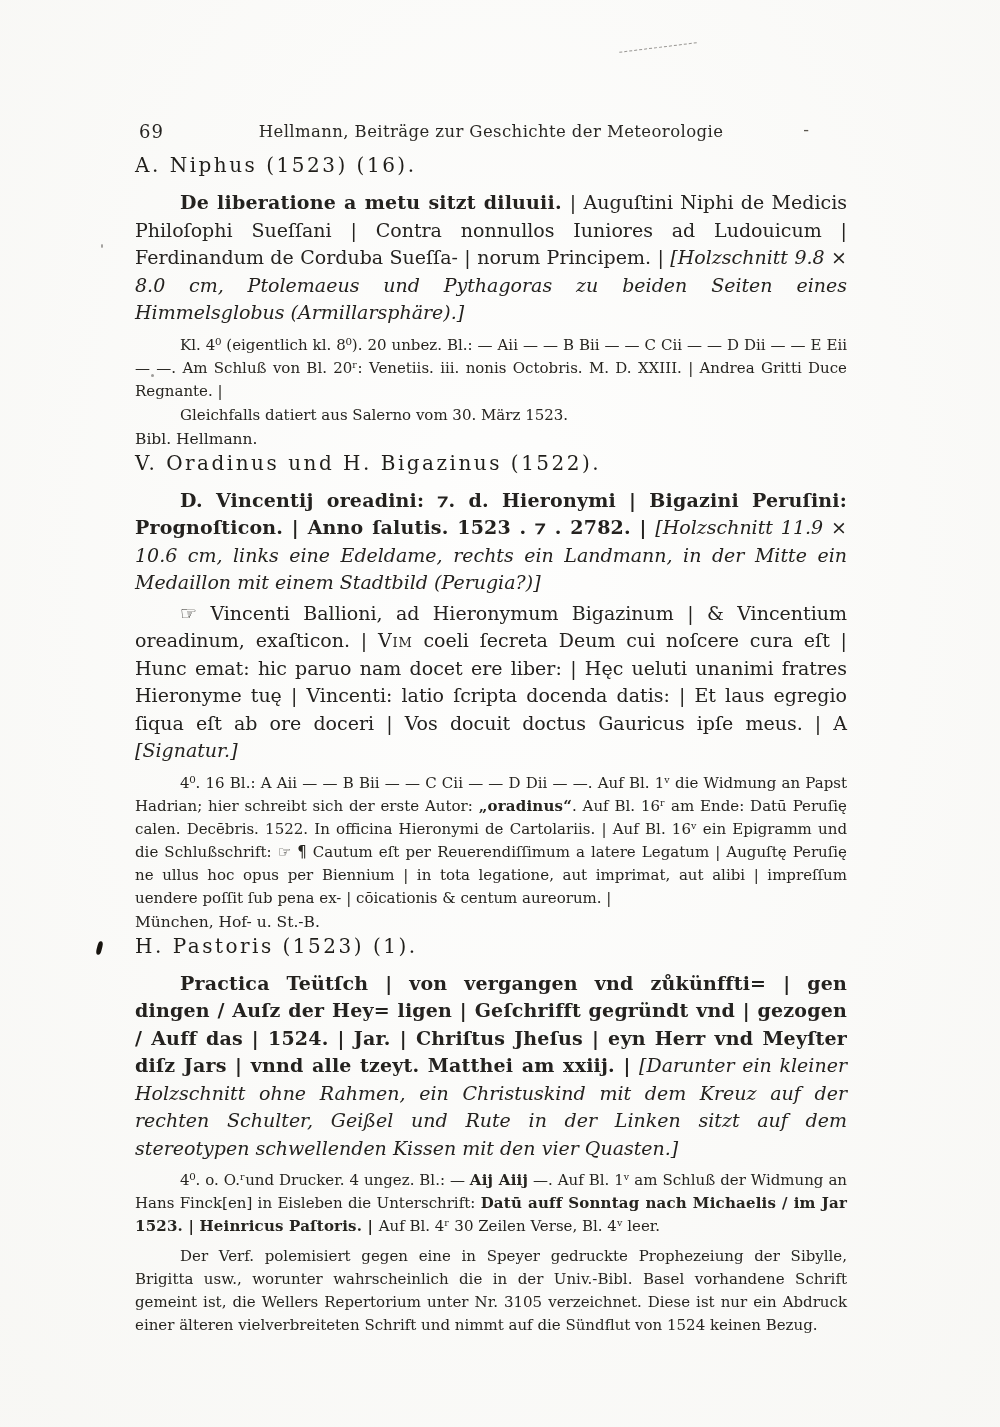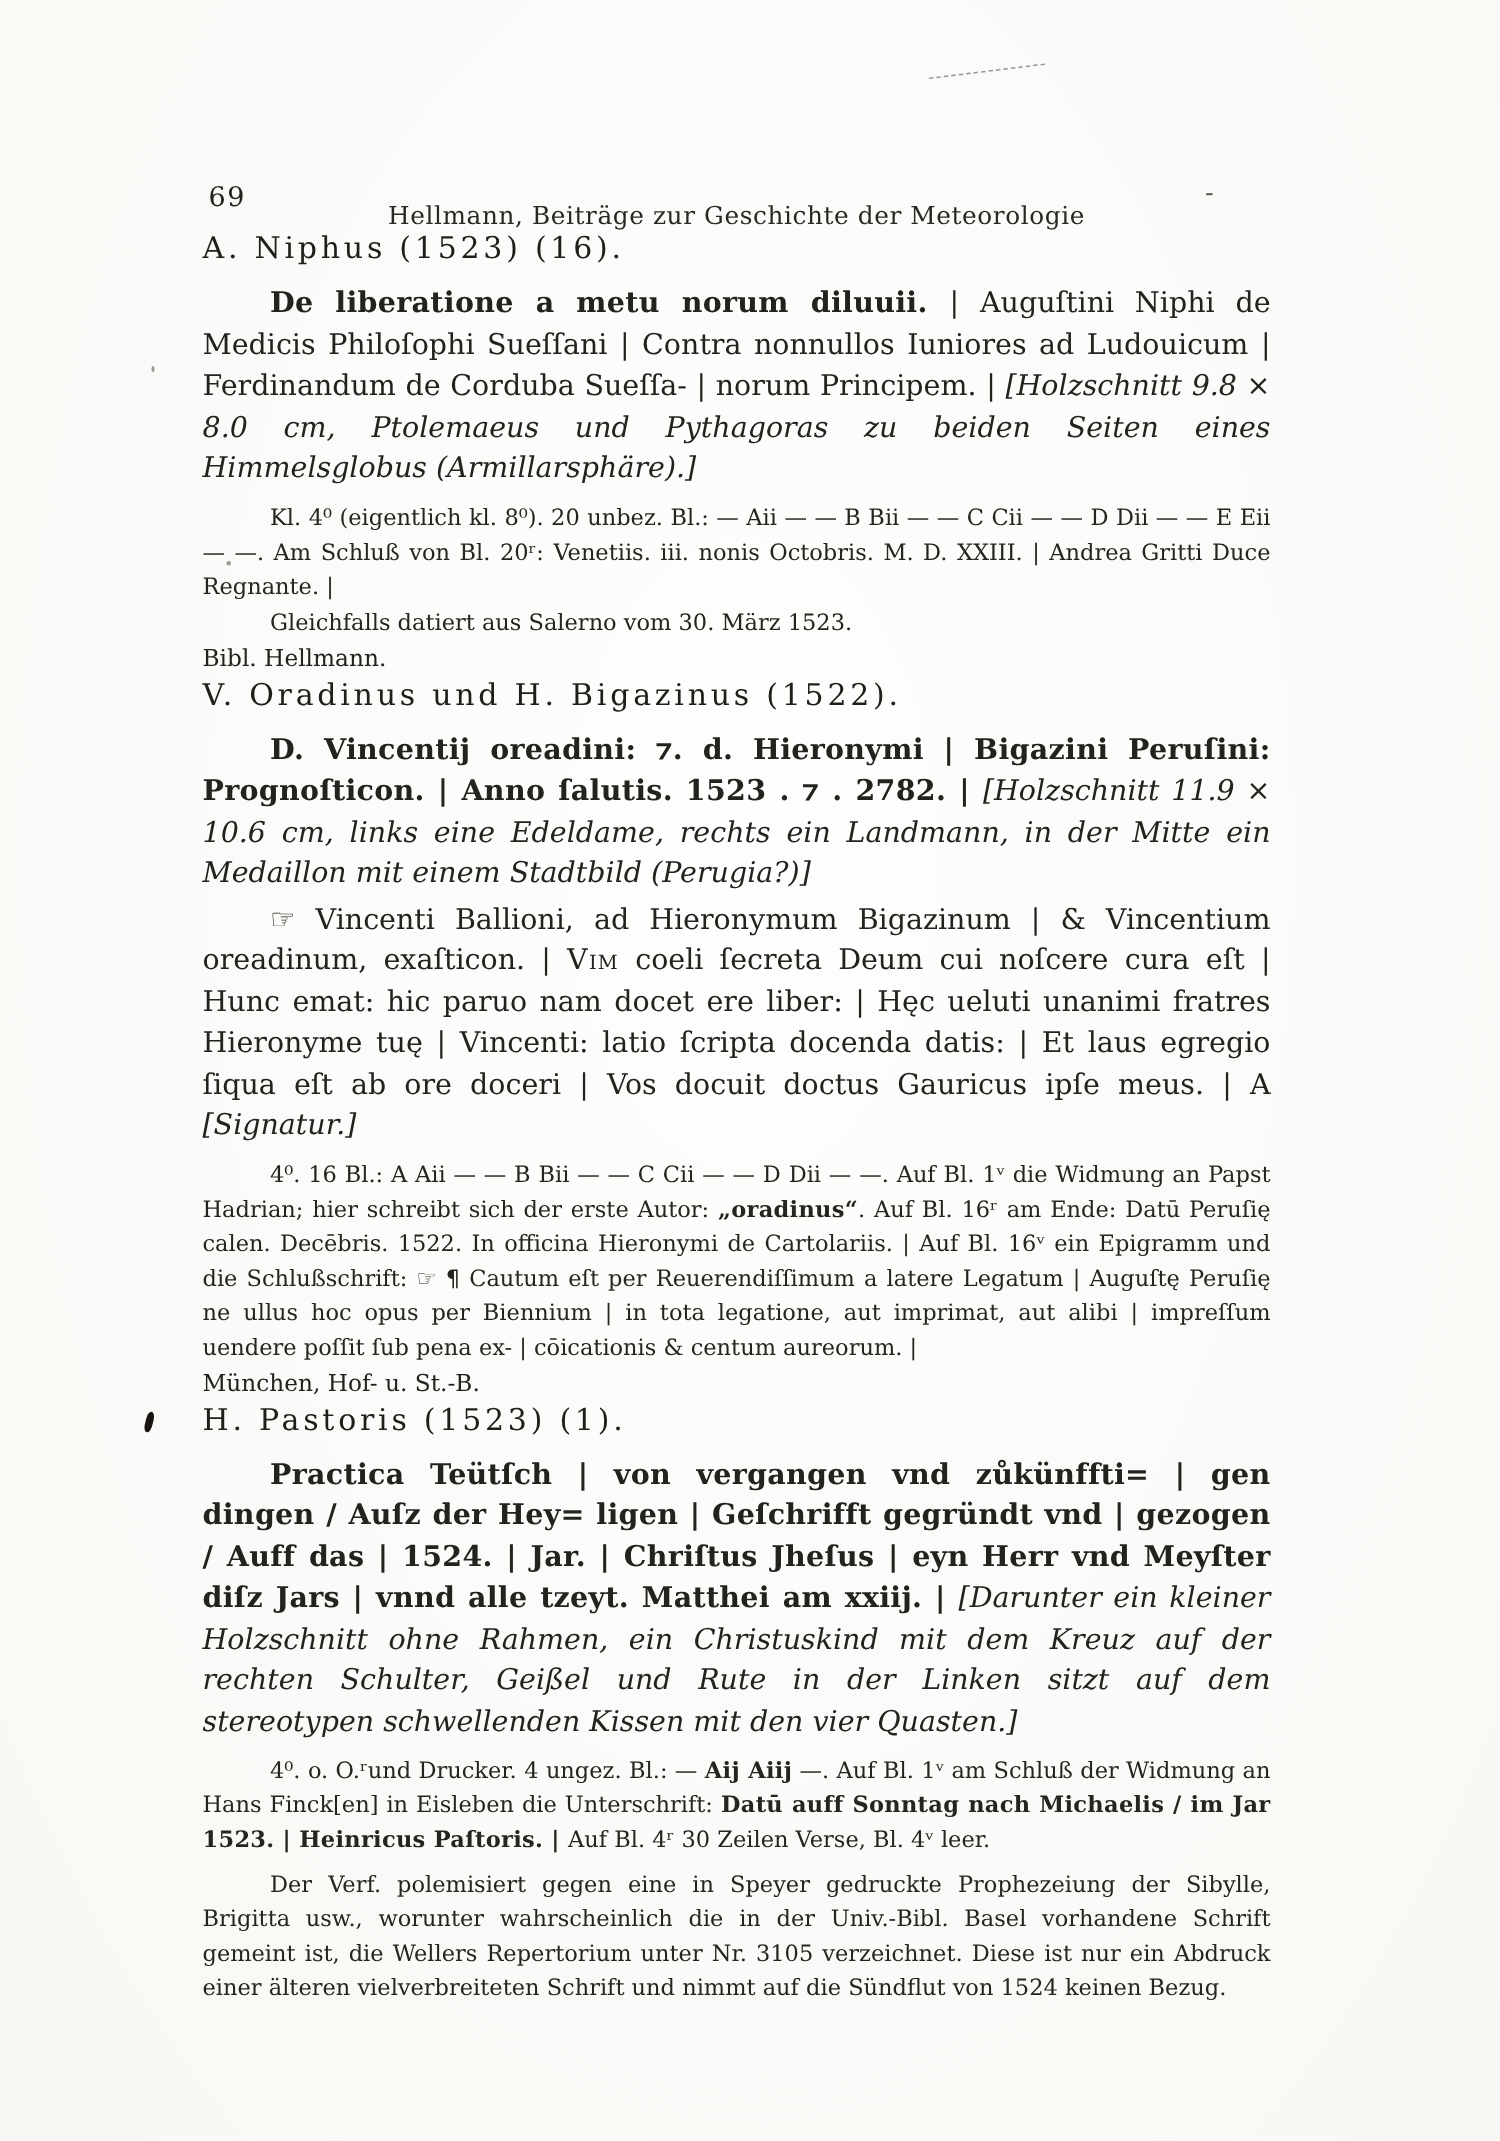--- a/index.html
+++ b/index.html
@@ -11,21 +11,21 @@
     font-family: "DejaVu Serif", "Liberation Serif", serif;
     color: #24221f;
   }
   .page { position: absolute; inset: 0; background:
     radial-gradient(ellipse at 50% 40%, rgba(255,255,255,0.6), rgba(240,239,235,0.35) 95%); }
 
   
   .running-header { position: absolute; top: 120px; left: 135px; width: 712px; height: 26px; }
   .page-number { position: absolute; left: 4px; top: 1px; font-size: 18px; letter-spacing: 1px; }
   .header-title { position: absolute; left: 0; right: 0; top: 2px; text-align: center;
-    font-size: 16.5px; letter-spacing: 0.4px; color: #2a2824; margin-top: 12px; }
+    font-size: 16.5px; letter-spacing: 0.4px; color: #2a2824; }
   .margin-dash { position: absolute; right: 38px; top: -1px; font-size: 17px; color: #5a564e; }
 
   
   .content { position: absolute; top: 150px; left: 135px; width: 712px; }
   .entry { margin: 0; }
   .entry + .entry { }
   .entry-heading { font-weight: 400; font-size: 20px; line-height: 30px; text-align: left;
     letter-spacing: 2.5px; margin: 0 0 9px 0; color: #201e1a; }
 
   .bp { font-size: 19px; line-height: 27.5px; text-align: justify; text-indent: 45px;
@@ -66,21 +66,21 @@
   <div class="running-header">
     <span class="page-number">69</span>
     <span class="header-title">Hellmann, Beiträge zur Geschichte der Meteorologie</span>
     <span class="margin-dash">-</span>
   </div>
 
   <div class="content">
 
     <section class="entry">
       <h2 class="entry-heading">A. Niphus (1523) (16).</h2>
-      <p class="bp"><span class="run fr">De liberatione a metu norum diluuii. </span><span class="run rm">| Auguſtini Niphi de Medicis Philoſophi Sueſſani | Contra nonnullos Iuniores ad Ludouicum | Ferdinandum de Corduba Sueſſa- | norum Principem. | </span><span class="run it">[Holzschnitt 9.8 × 8.0 cm, Ptolemaeus und Pythagoras zu beiden Seiten eines Himmelsglobus (Armillarsphäre).]</span></p>
+      <p class="bp"><span class="run fr">De liberatione a metu sitzt diluuii. </span><span class="run rm">| Auguſtini Niphi de Medicis Philoſophi Sueſſani | Contra nonnullos Iuniores ad Ludouicum | Ferdinandum de Corduba Sueſſa- | norum Principem. | </span><span class="run it">[Holzschnitt 9.8 × 8.0 cm, Ptolemaeus und Pythagoras zu beiden Seiten eines Himmelsglobus (Armillarsphäre).]</span></p>
       <p class="sp"><span class="run rm">Kl. 4⁰ (eigentlich kl. 8⁰). 20 unbez. Bl.: — Aii — — B Bii — — C Cii — — D Dii — — E Eii — —. Am Schluß von Bl. 20ʳ: Venetiis. iii. nonis Octobris. M. D. XXIII. | Andrea Gritti Duce Regnante. |</span></p>
       <p class="sp note">Gleichfalls datiert aus Salerno vom 30. März 1523.</p>
       <p class="source">Bibl. Hellmann.</p>
     </section>
 
     <section class="entry">
       <h2 class="entry-heading">V. Oradinus und H. Bigazinus (1522).</h2>
       <p class="bp"><span class="run fr">D. Vincentij oreadini: ⁊. d. Hieronymi | Bigazini Peruſini: Prognoſticon. | Anno ſalutis. 1523 . ⁊ . 2782. | </span><span class="run it">[Holzschnitt 11.9 × 10.6 cm, links eine Edeldame, rechts ein Landmann, in der Mitte ein Medaillon mit einem Stadtbild (Perugia?)]</span></p>
       <p class="bp"><span class="run mn">☞ </span><span class="run rm">Vincenti Ballioni, ad Hieronymum Bigazinum | &amp; Vincentium oreadinum, exaſticon. | </span><span class="run sc">Vim</span><span class="run rm"> coeli ſecreta Deum cui noſcere cura eſt | Hunc emat: hic paruo nam docet ere liber: | Hęc ueluti unanimi fratres Hieronyme tuę | Vincenti: latio ſcripta docenda datis: | Et laus egregio ſiqua eſt ab ore doceri | Vos docuit doctus Gauricus ipſe meus. | A </span><span class="run it">[Signatur.]</span></p>
       <p class="sp"><span class="run rm">4⁰. 16 Bl.: A Aii — — B Bii — — C Cii — — D Dii — —. Auf Bl. 1ᵛ die Widmung an Papst Hadrian; hier schreibt sich der erste Autor: </span><span class="run fr">„oradinus“</span><span class="run rm">. Auf Bl. 16ʳ am Ende: Datū Peruſię calen. Decēbris. 1522. In officina Hieronymi de Cartolariis. | Auf Bl. 16ᵛ ein Epigramm und die Schlußschrift: </span><span class="run mn">☞ ¶ </span><span class="run rm">Cautum eſt per Reuerendiſſimum a latere Legatum | Auguſtę Peruſię ne ullus hoc opus per Biennium | in tota legatione, aut imprimat, aut alibi | impreſſum uendere poſſit ſub pena ex- | cōicationis &amp; centum aureorum. |</span></p>

